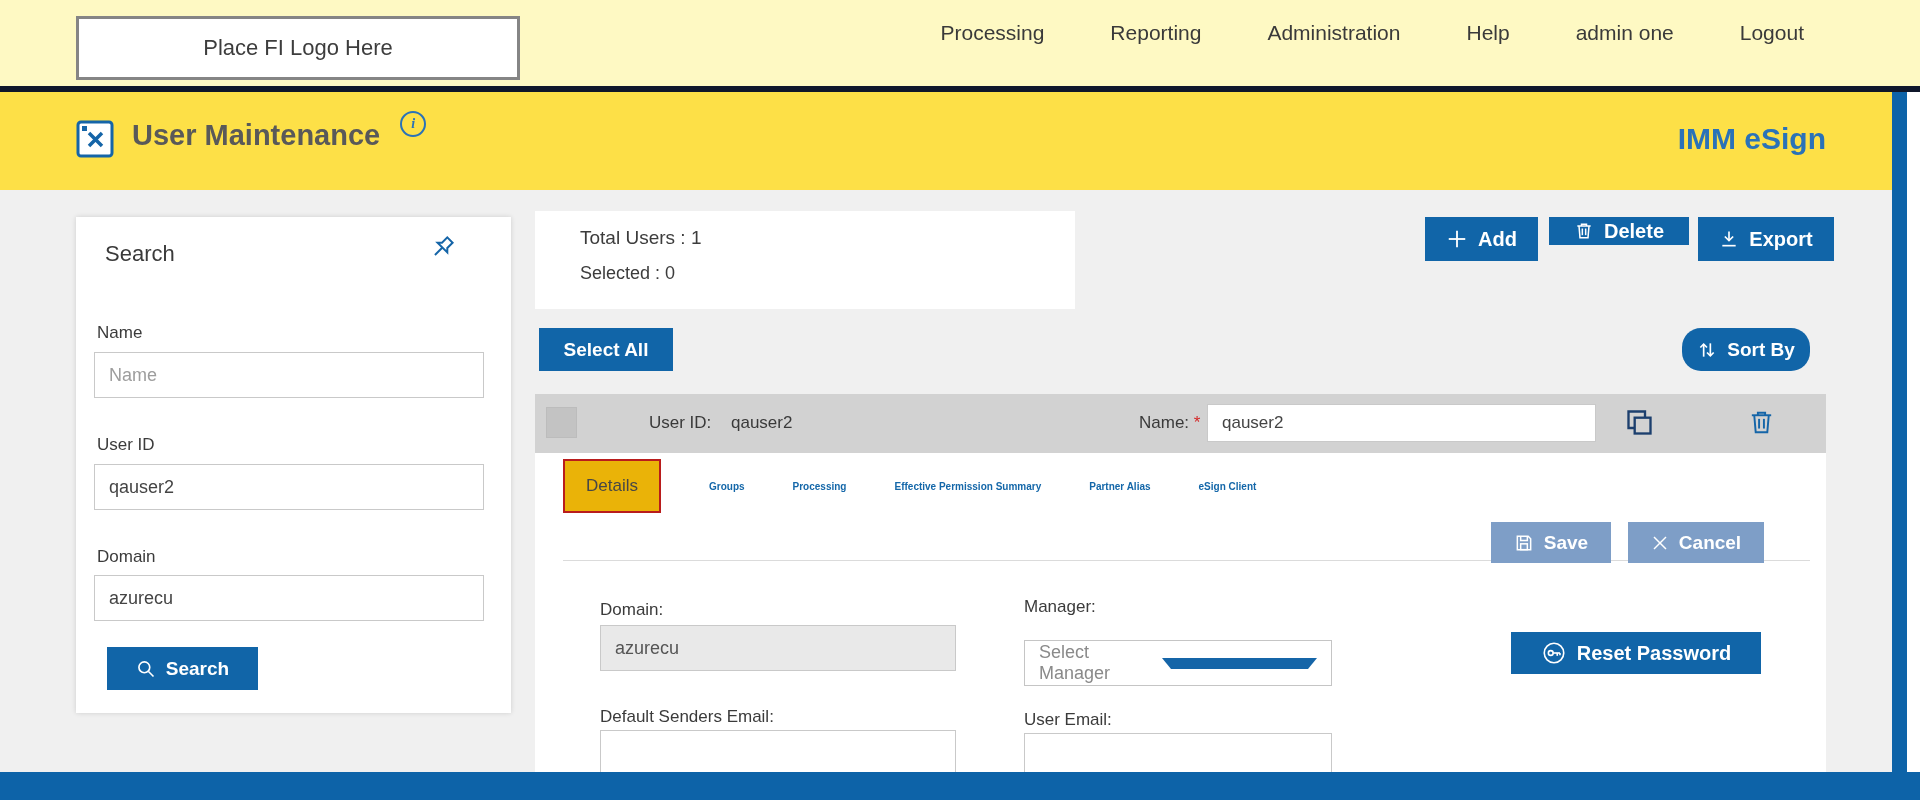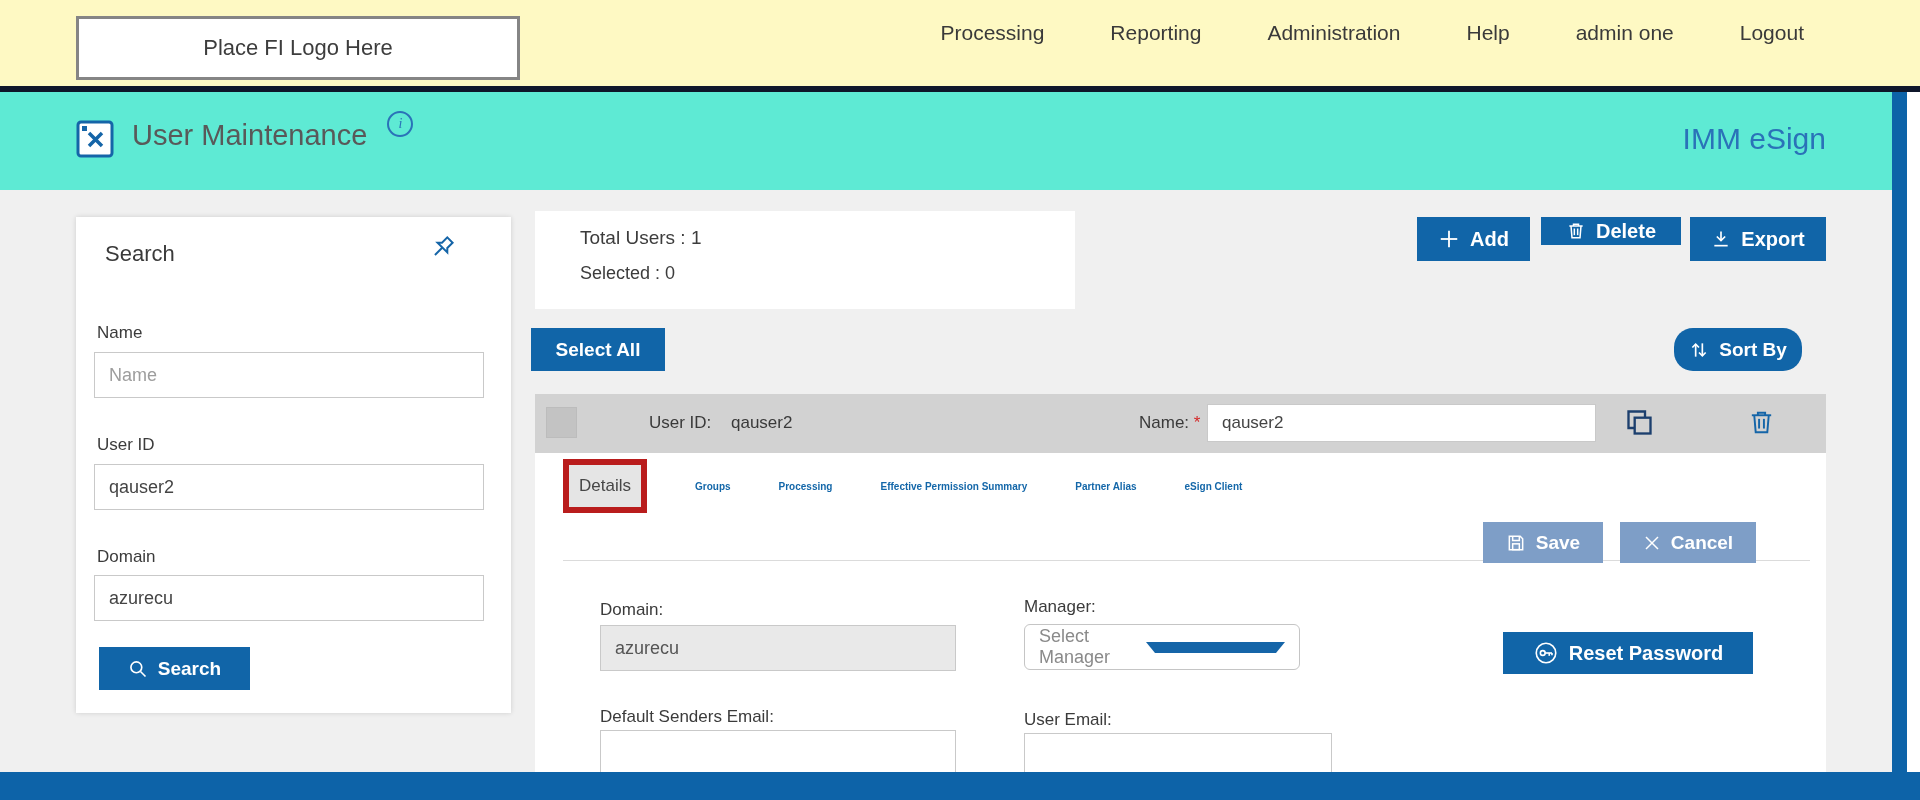--- a/index.html
+++ b/index.html
@@ -7,21 +7,21 @@
     position:relative;width:1920px;height:800px;overflow:hidden;background:#ffffff;
     font-family:"Liberation Sans", sans-serif;color:#3b3b3b;
   }
   
   .top-header{position:absolute;left:0;top:0;width:1920px;height:86px;background:#fef9c3;border-bottom:6px solid #0f172a;box-sizing:content-box;}
   .logo-box{position:absolute;left:76px;top:16px;width:438px;height:58px;border:3px solid #858585;display:flex;align-items:center;justify-content:center;background:#fff;}
   .logo-box span{font-size:22px;color:#3d3d3d;}
   .top-nav{position:absolute;right:116px;top:0;height:66px;display:flex;align-items:center;gap:66px;}
   .nav-item{font-size:21px;color:#3a3a3a;cursor:pointer;text-decoration:none;white-space:nowrap;}
   
-  .titlebar{position:absolute;left:0;top:92px;width:1892px;height:120px;background:#5eead4;box-shadow:0 3px 5px rgba(0,0,0,.15);}
+  .titlebar{position:absolute;left:0;top:92px;width:1892px;height:120px;background:#fde047;box-shadow:0 3px 5px rgba(0,0,0,.15);font-weight:bold;}
   .page-icon{position:absolute;left:76px;top:28px;width:38px;height:38px;}
   .title-wrap{position:absolute;left:132px;top:27px;display:flex;align-items:flex-start;gap:20px;}
   .page-title{font-size:29px;color:#595959;}
   .info-badge{width:22px;height:22px;border:2px solid #2a72b8;border-radius:50%;color:#2a72b8;
     font-size:14px;font-style:italic;font-family:"Liberation Serif",serif;display:flex;align-items:center;justify-content:center;
     margin-top:-8px;cursor:pointer;}
   .brand{position:absolute;right:66px;top:30px;font-size:30px;color:#2a72b8;}
   
   .main-bg{position:absolute;left:0;top:190px;width:1892px;height:582px;background:#f0f0f0;}
   .footer-bar{position:absolute;left:0;top:772px;width:1920px;height:28px;background:#0d63a8;}
@@ -31,37 +31,37 @@
   .search-title{position:absolute;left:29px;top:24px;font-size:22px;color:#3a3a3a;}
   .pin-btn{position:absolute;right:52px;top:16px;width:32px;height:32px;cursor:pointer;}
   .pin-btn svg{transform:rotate(45deg);}
   .lbl{position:absolute;font-size:17px;color:#3b3b3b;white-space:nowrap;}
   .txt{position:absolute;border:1px solid #c9c9c9;font-family:inherit;font-size:18px;color:#444;
     padding:0 14px;box-sizing:border-box;background:#fff;outline:none;}
   .txt::placeholder{color:#9d9d9d;}
   .txt.gray{background:#e9e9e9;color:#555;}
   
   .btn{position:absolute;display:flex;align-items:center;justify-content:center;gap:10px;
-    background:#1165a8;color:#fff;border:none;font-family:inherit;font-weight:bold;cursor:pointer;}
+    background:#1165a8;color:#fff;border:none;font-family:inherit;font-weight:bold;cursor:pointer;margin-left:8px;}
   .btn.muted{background:#7e9ec7;}
   .f19{font-size:19px;} .f20{font-size:20px;}
   
   .stats-card{position:absolute;left:535px;top:211px;width:540px;height:98px;background:#fff;}
   .stats-line1{position:absolute;left:45px;top:16px;font-size:19px;color:#3c3c3c;}
   .stats-line2{position:absolute;left:45px;top:52px;font-size:18px;color:#3c3c3c;}
   
   .user-row{position:absolute;left:535px;top:394px;width:1291px;height:59px;background:#d2d2d2;}
   .row-checkbox{position:absolute;left:11px;top:13px;width:31px;height:31px;background:#c3c3c3;border:1px solid #bcbcbc;box-sizing:border-box;cursor:pointer;}
   .row-text{position:absolute;top:19px;font-size:17px;color:#3a3a3a;white-space:nowrap;}
   .asterisk{color:#d42a2a;}
   .icon-btn{position:absolute;background:none;border:none;padding:0;cursor:pointer;}
   
   .details-panel{position:absolute;left:535px;top:453px;width:1291px;height:319px;background:#fff;overflow:hidden;}
   .tabs{position:absolute;left:28px;top:6px;height:54px;display:flex;align-items:stretch;}
-  .tab-active{width:84px;border:6px solid #b91c1c;background:#e5e5e5;color:#474747;display:flex;align-items:center;justify-content:center;font-size:17px;cursor:pointer;box-sizing:border-box;}
+  .tab-active{width:98px;border:2px solid #b91c1c;background:#eab308;color:#474747;display:flex;align-items:center;justify-content:center;font-size:17px;cursor:pointer;box-sizing:border-box;}
   .tab-link{display:flex;align-items:center;margin-left:48px;color:#1467a9;font-size:10px;font-weight:bold;cursor:pointer;white-space:nowrap;}
   .divider{position:absolute;left:28px;top:107px;width:1247px;height:1px;background:#dbdbdb;}
   .select-box{position:absolute;border:1px solid #c5c5c5;background:#fff;display:flex;align-items:center;box-sizing:border-box;cursor:pointer;}
   .select-box span{font-size:18px;color:#8a8a8a;padding-left:14px;flex:1;}
   .caret{width:0;height:0;border-left:9px solid transparent;border-right:9px solid transparent;border-top:11px solid #1565a8;margin-right:14px;}
 </style>
 </head>
 <body>
 
 <div id="app">
@@ -226,21 +226,21 @@
         <line x1="4" y1="4" x2="20" y2="20"></line>
           <line x1="20" y1="4" x2="4" y2="20"></line>
       </svg>
       <span>Cancel</span>
     </button>
 
     <span class="lbl" style="left:65px;top:147px;">Domain:</span>
     <input class="txt gray" style="left: 65px; top: 172px; width: 356px; height: 46px;" readonly="" value="azurecu">
 
     <span class="lbl" style="left:489px;top:144px;">Manager:</span>
-    <div class="select-box" style="left:489px;top:171px;width:276px;height:46px;border-radius:6px;">
+    <div class="select-box" style="left:489px;top:187px;width:308px;height:46px;">
       <span>Select Manager</span>
       <span class="caret"></span>
     </div>
 
     <button class="btn f20" style="left:968px;top:179px;width:250px;height:42px;">
       <svg width="26" height="26" viewBox="0 0 24 24" fill="none" stroke="#fff" stroke-width="1.5">
         <circle cx="12" cy="12" r="9"></circle>
           <circle cx="9" cy="12" r="2.2"></circle>
           <path d="M11.2 12h6.3"></path>
           <path d="M15 12v2.6"></path>

